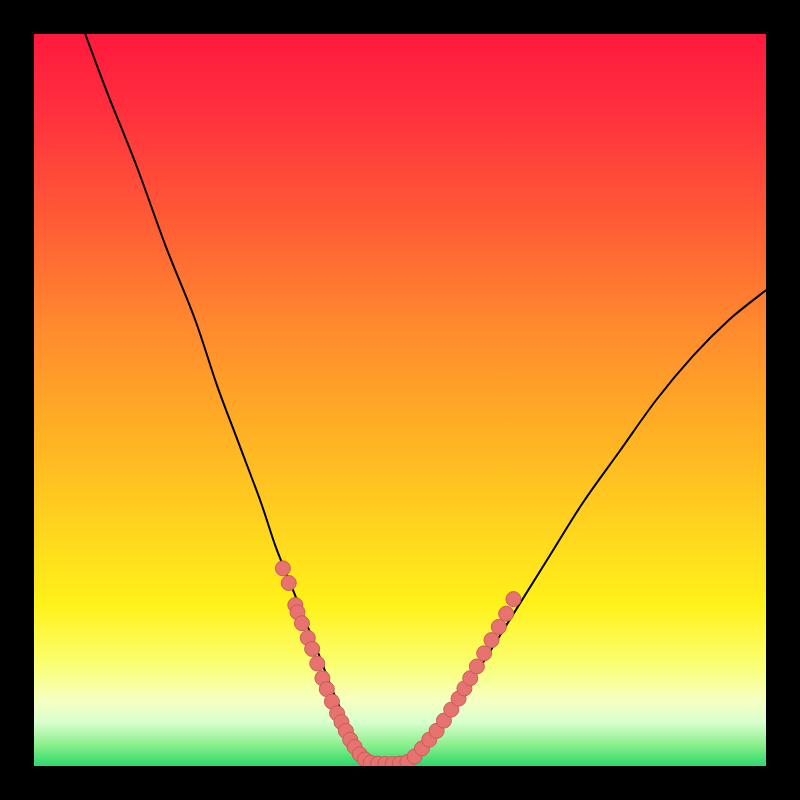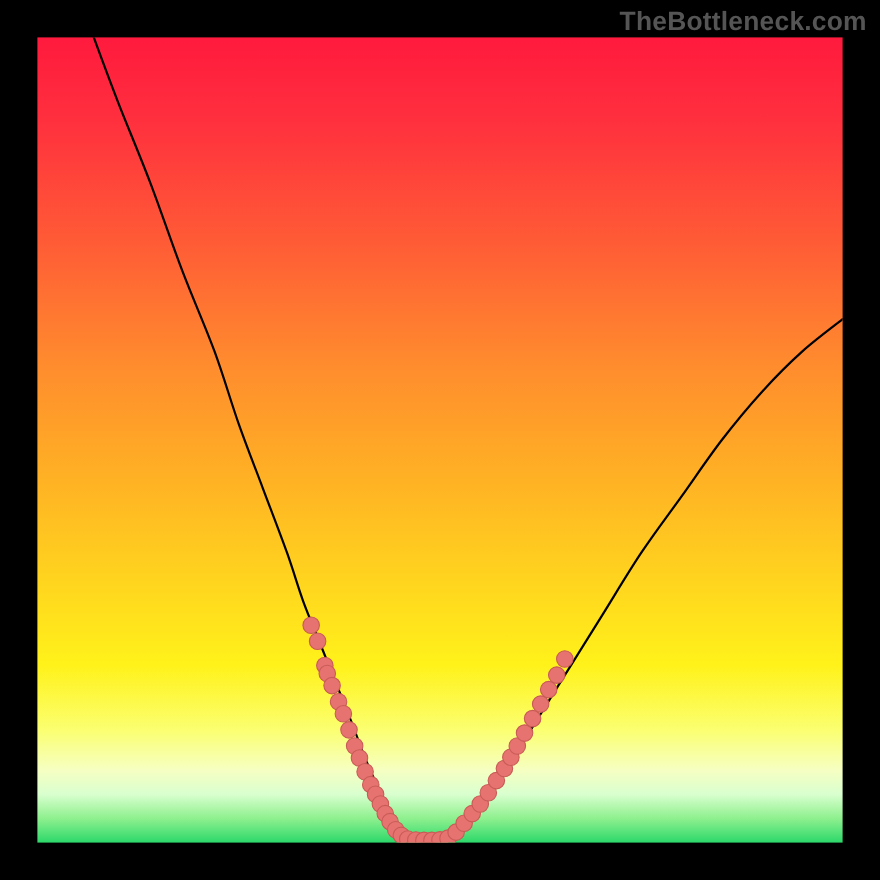--- a/index.html
+++ b/index.html
@@ -57,21 +57,20 @@
     top: 0;
     width: 732px;
     height: 732px;
     display: block;
   }
 </style>
 </head>
 <body>
 
 <div class="frame">
-  <div class="watermark">TheBottleneck.com</div>
 
   <div class="plot-area">
     <svg class="plot-svg" viewBox="0 0 732 732" preserveAspectRatio="none">
       <g>
         <path id="curve-path" fill="none" stroke="#000" stroke-width="2" stroke-linejoin="round" stroke-linecap="round" d="M 51.24 0.00 C 54.90 9.76, 64.66 36.60, 73.20 58.56 C 81.74 80.52, 92.72 106.14, 102.48 131.76 C 112.24 157.38, 122.00 186.66, 131.76 212.28 C 141.52 237.90, 152.50 262.30, 161.04 285.48 C 169.58 308.66, 175.68 330.62, 183.00 351.36 C 190.32 372.10, 197.64 390.40, 204.96 409.92 C 212.28 429.44, 220.82 451.40, 226.92 468.48 C 233.02 485.56, 236.68 498.98, 241.56 512.40 C 246.44 525.82, 251.32 536.80, 256.20 549.00 C 261.08 561.20, 265.96 573.40, 270.84 585.60 C 275.72 597.80, 281.21 611.22, 285.48 622.20 C 289.75 633.18, 292.80 642.33, 296.46 651.48 C 300.12 660.63, 303.78 669.17, 307.44 677.10 C 311.10 685.03, 314.76 692.35, 318.42 699.06 C 322.08 705.77, 325.13 712.24, 329.40 717.36 C 333.67 722.48, 337.94 727.73, 344.04 729.80 C 350.14 731.88, 358.68 732.49, 366.00 729.80 C 373.32 727.12, 380.64 720.65, 387.96 713.70 C 395.28 706.75, 401.38 699.67, 409.92 688.08 C 418.46 676.49, 428.22 661.24, 439.20 644.16 C 450.18 627.08, 463.60 605.12, 475.80 585.60 C 488.00 566.08, 500.20 546.56, 512.40 527.04 C 524.60 507.52, 536.80 486.78, 549.00 468.48 C 561.20 450.18, 573.40 434.32, 585.60 417.24 C 597.80 400.16, 610.00 381.86, 622.20 366.00 C 634.40 350.14, 646.60 335.50, 658.80 322.08 C 671.00 308.66, 683.20 296.46, 695.40 285.48 C 707.60 274.50, 725.90 261.08, 732.00 256.20"></path>
       </g>
       <g id="markers">
           <circle cx="248.88" cy="534.36" r="7.5" fill="#e6736f" stroke="#c95b57" stroke-width="1"></circle>
           <circle cx="254.74" cy="549.00" r="7.5" fill="#e6736f" stroke="#c95b57" stroke-width="1"></circle>
           <circle cx="261.32" cy="570.96" r="7.5" fill="#e6736f" stroke="#c95b57" stroke-width="1"></circle>

